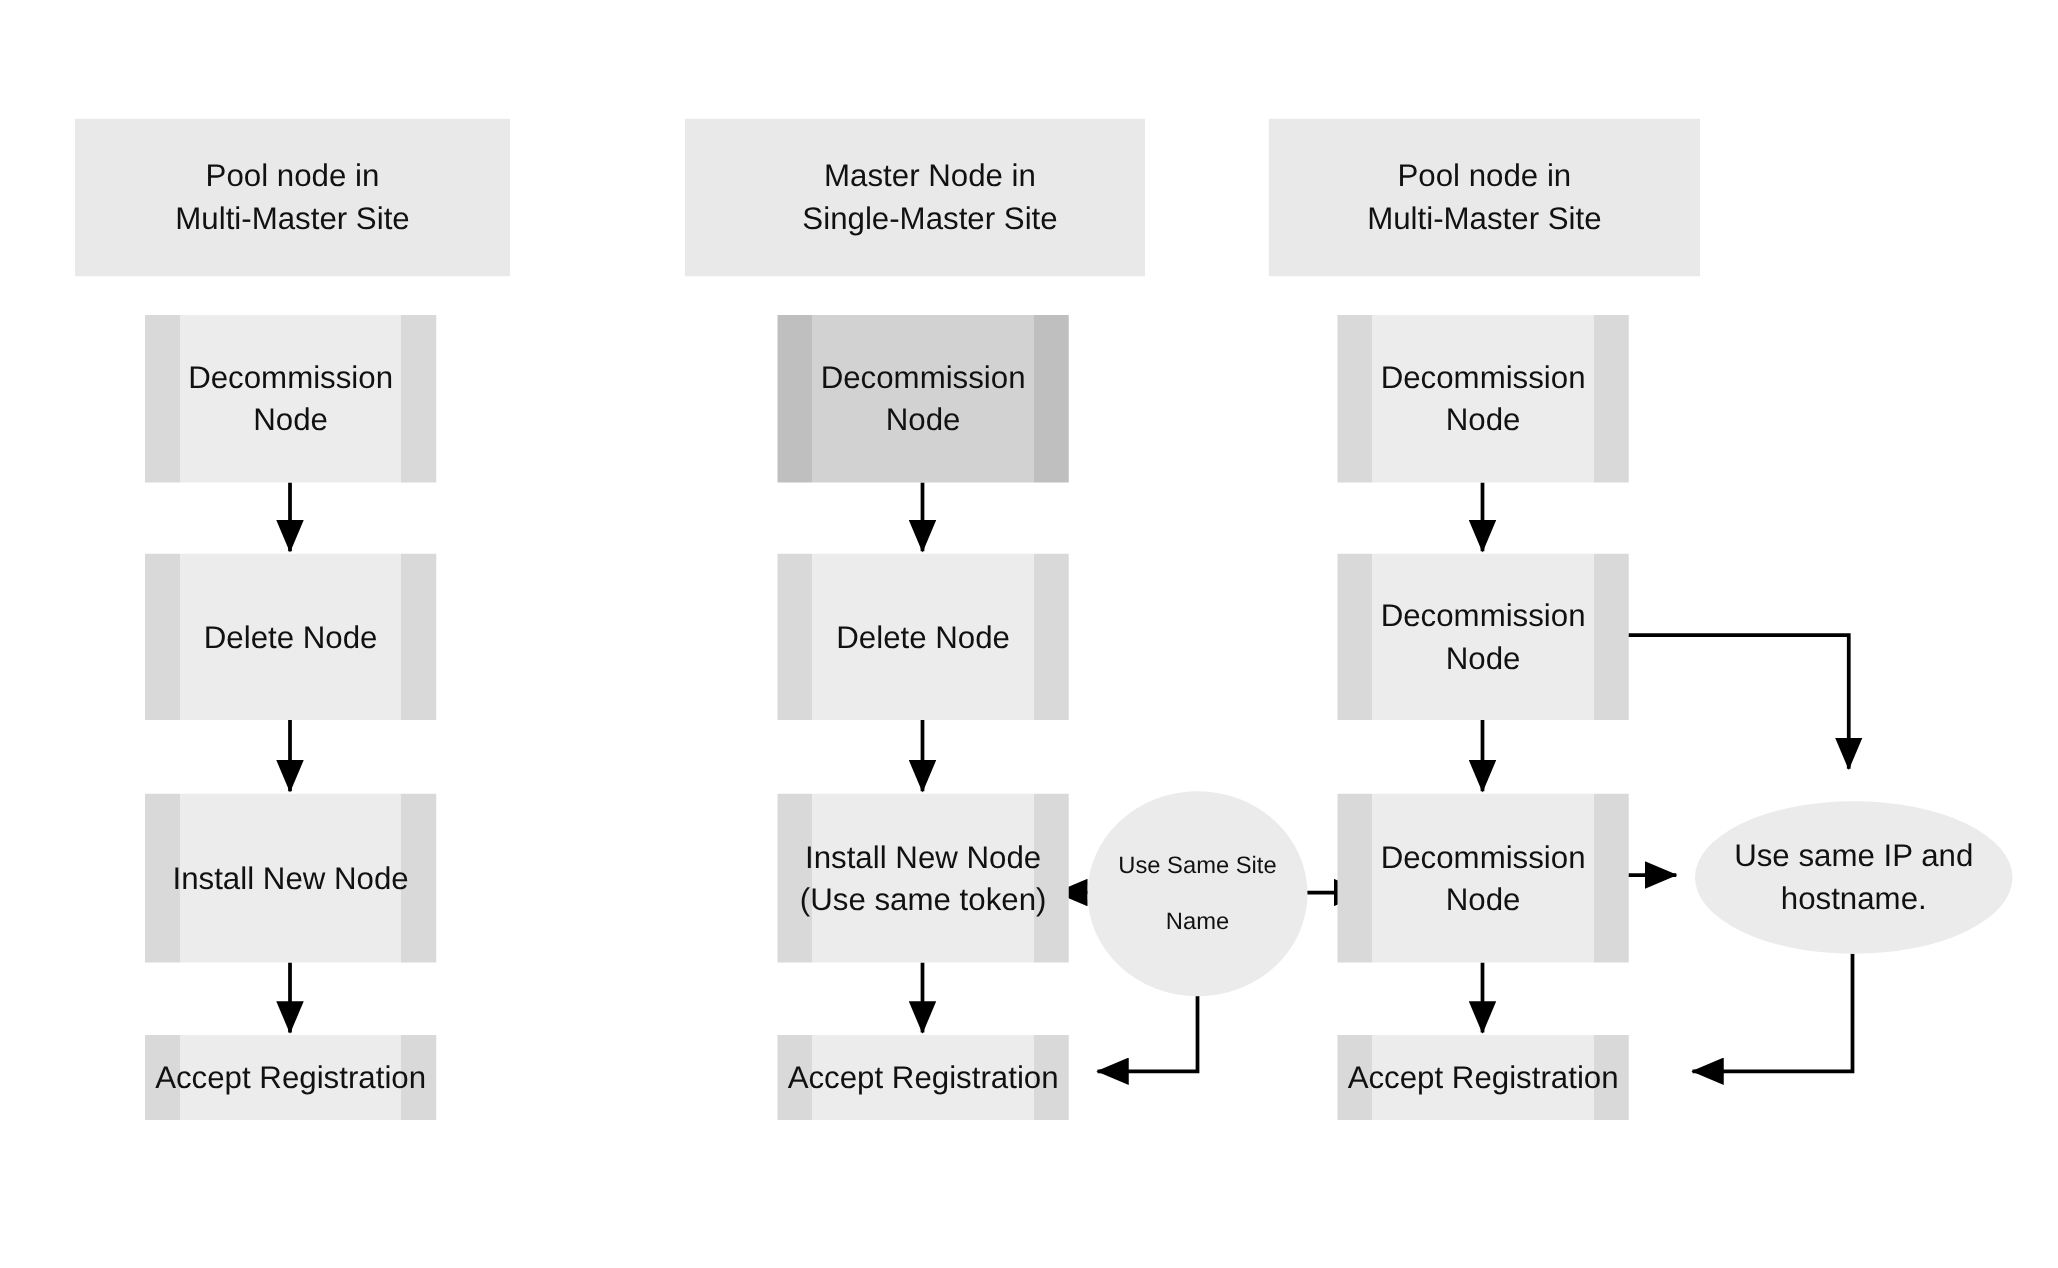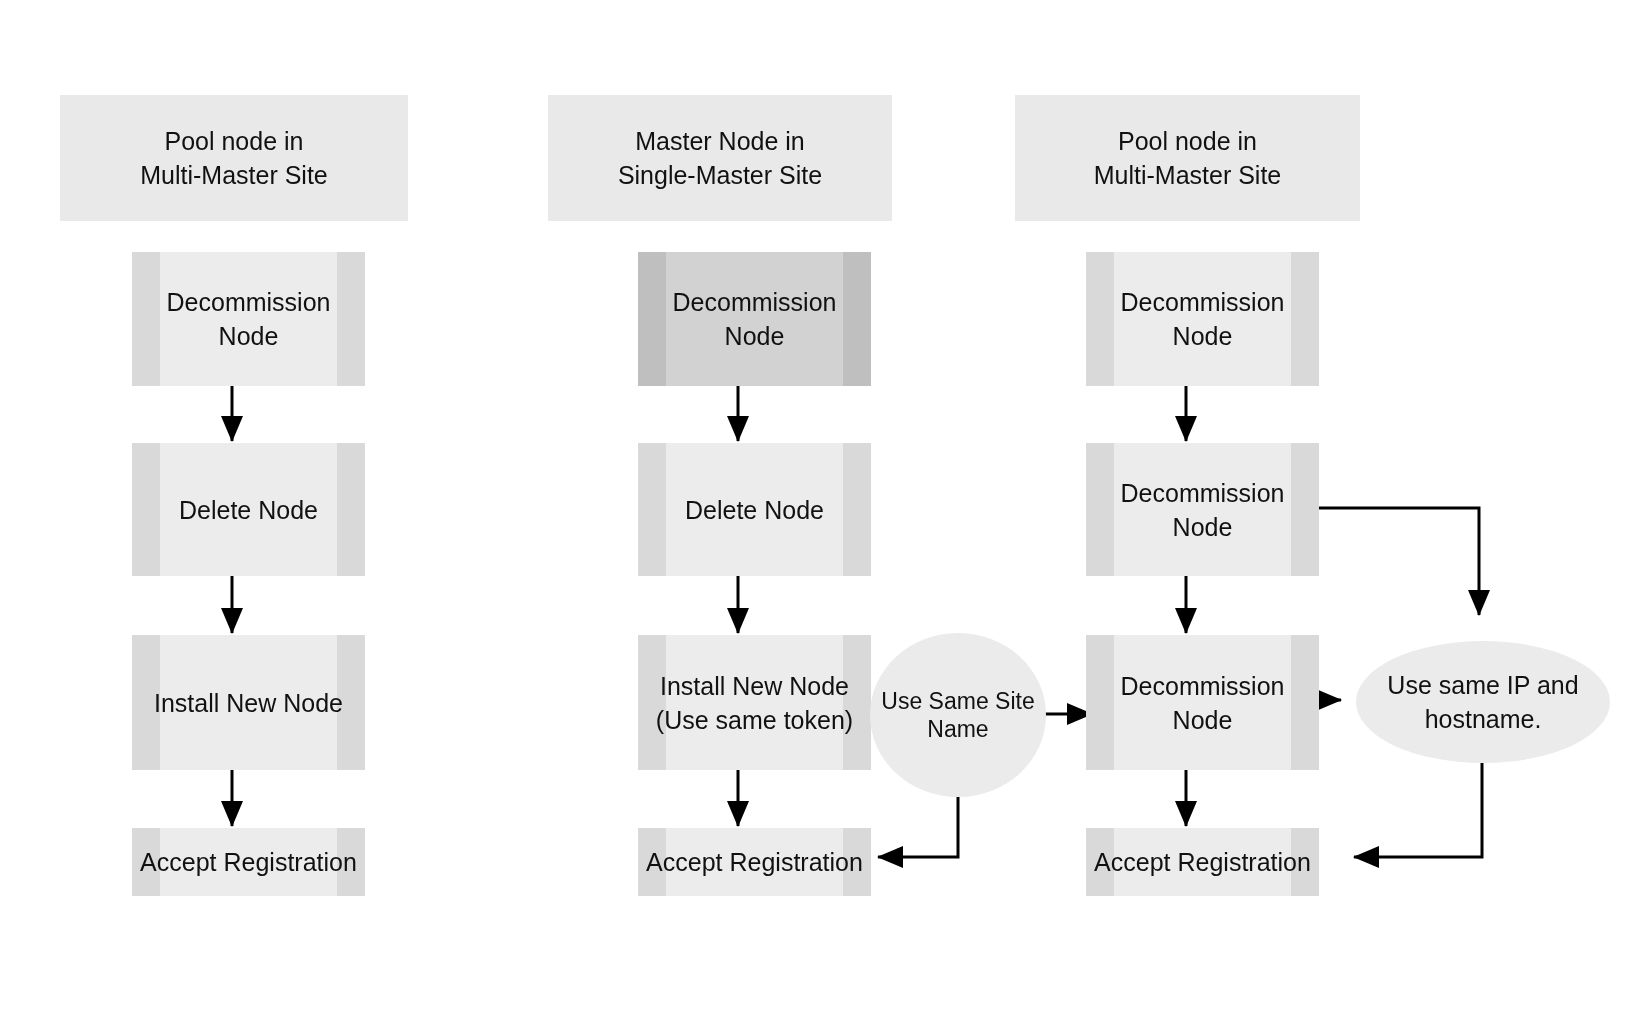--- a/index.html
+++ b/index.html
@@ -23,35 +23,34 @@
     line-height: 34px;
   }
   .header-box { background: var(--header-bg, #e9e9e9); margin-top: 43px; }
   .pbox {
     background: linear-gradient(
       to right,
       var(--box-band, #d9d9d9) 0 28px,
       var(--box-body, #ececec) 28px calc(100% - 28px),
       var(--box-band, #d9d9d9) calc(100% - 28px) 100%
     );
-    margin-left: 16px;
   }
   .pbox.dark {
     background: linear-gradient(
       to right,
       var(--box-dark-band, #bfbfbf) 0 28px,
       var(--box-dark-body, #d2d2d2) 28px calc(100% - 28px),
       var(--box-dark-band, #bfbfbf) calc(100% - 28px) 100%
     );
   }
   .note {
     background: var(--note-fill, #ebebeb);
     border-radius: 50%;
   }
-  .note.circle { font-size: 23px; line-height: 28px; }
+  .note.circle { font-size: 19px; line-height: 45px; }
   .arrow-layer {
     position: absolute;
     left: 0; top: 0;
     width: 1646px; height: 1014px;
     pointer-events: none;
   }
   .arrow-layer line, .arrow-layer polyline {
     stroke: var(--arrow, #000000);
     stroke-width: 3;
     fill: none;
@@ -85,21 +84,21 @@
     <line x1="1044" y1="714" x2="1092" y2="714" marker-end="url(#ah)"></line>
     <polyline points="958,795 958,857 878,857" marker-end="url(#ah)"></polyline>
 
     <polyline points="1302,508 1479,508 1479,615" marker-end="url(#ah)"></polyline>
     <line x1="1302" y1="700" x2="1341" y2="700" marker-end="url(#ah)"></line>
     <polyline points="1482,763 1482,857 1354,857" marker-end="url(#ah)"></polyline>
   </svg>
 
   <div class="node header-box" style="left:60px; top:52px; width:348px; height:126px;">Pool node in
 Multi-Master Site</div>
-  <div class="node header-box" style="left:548px; top:52px; width:344px; height:126px;">Master Node in
+  <div class="node header-box" style="left:548px; top:52px; width:344px; height:126px;padding-left:24px;">Master Node in
 Single-Master Site</div>
   <div class="node header-box" style="left:1015px; top:52px; width:345px; height:126px;">Pool node in
 Multi-Master Site</div>
 
   <div class="node pbox" style="left:116px; top:252px; width:233px; height:134px;">Decommission
 Node</div>
   <div class="node pbox" style="left:116px; top:443px; width:233px; height:133px;">Delete Node</div>
   <div class="node pbox" style="left:116px; top:635px; width:233px; height:135px;">Install New Node</div>
   <div class="node pbox" style="left:116px; top:828px; width:233px; height:68px;">Accept Registration</div>
 

